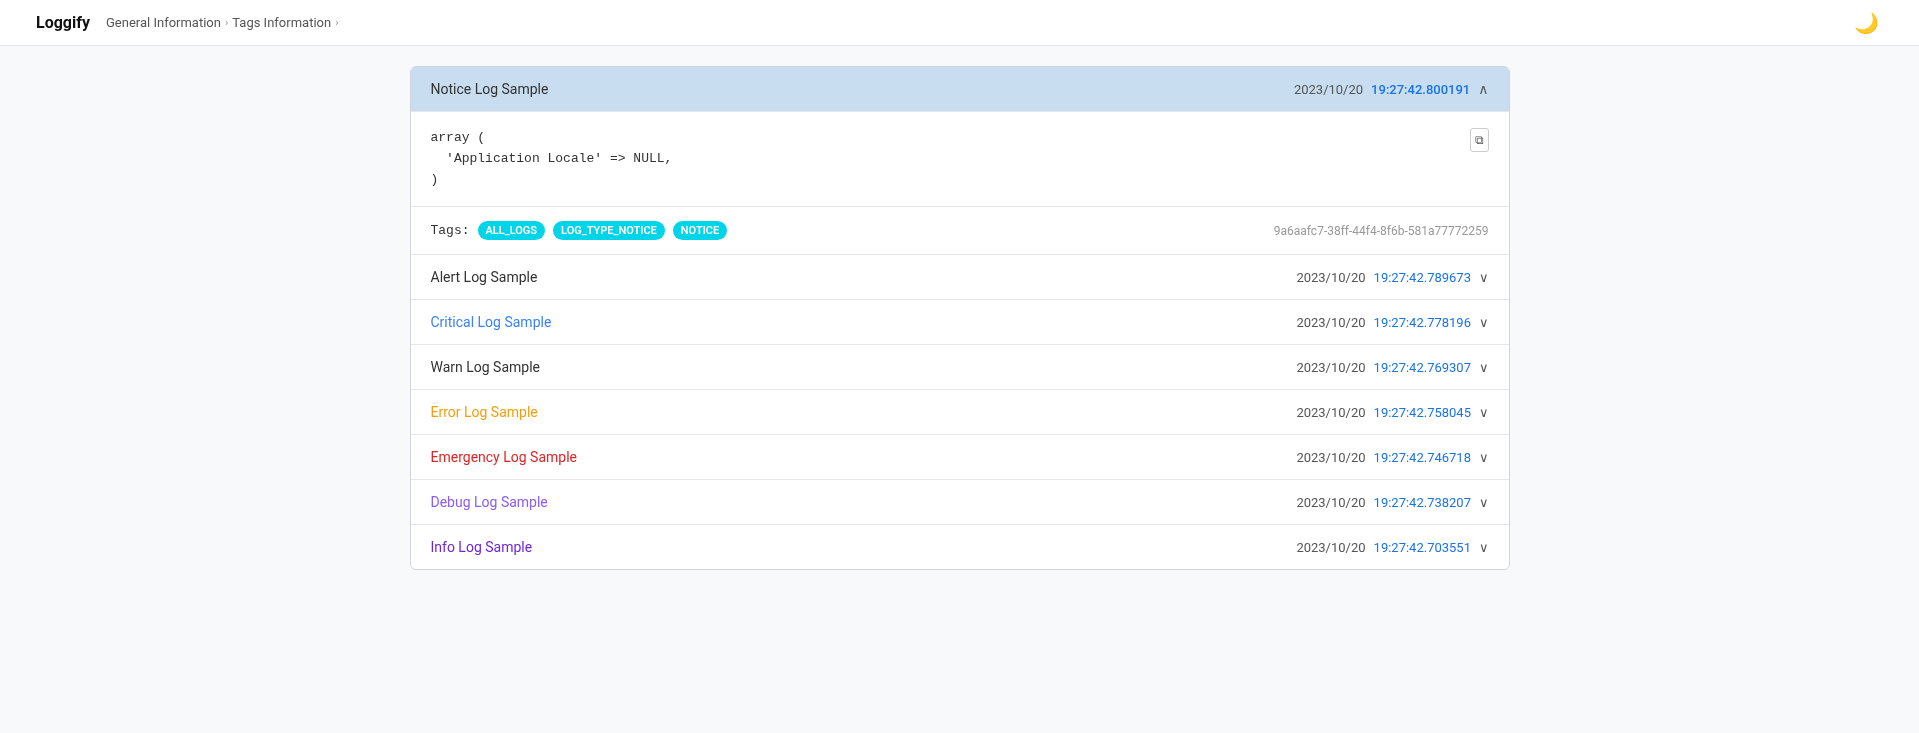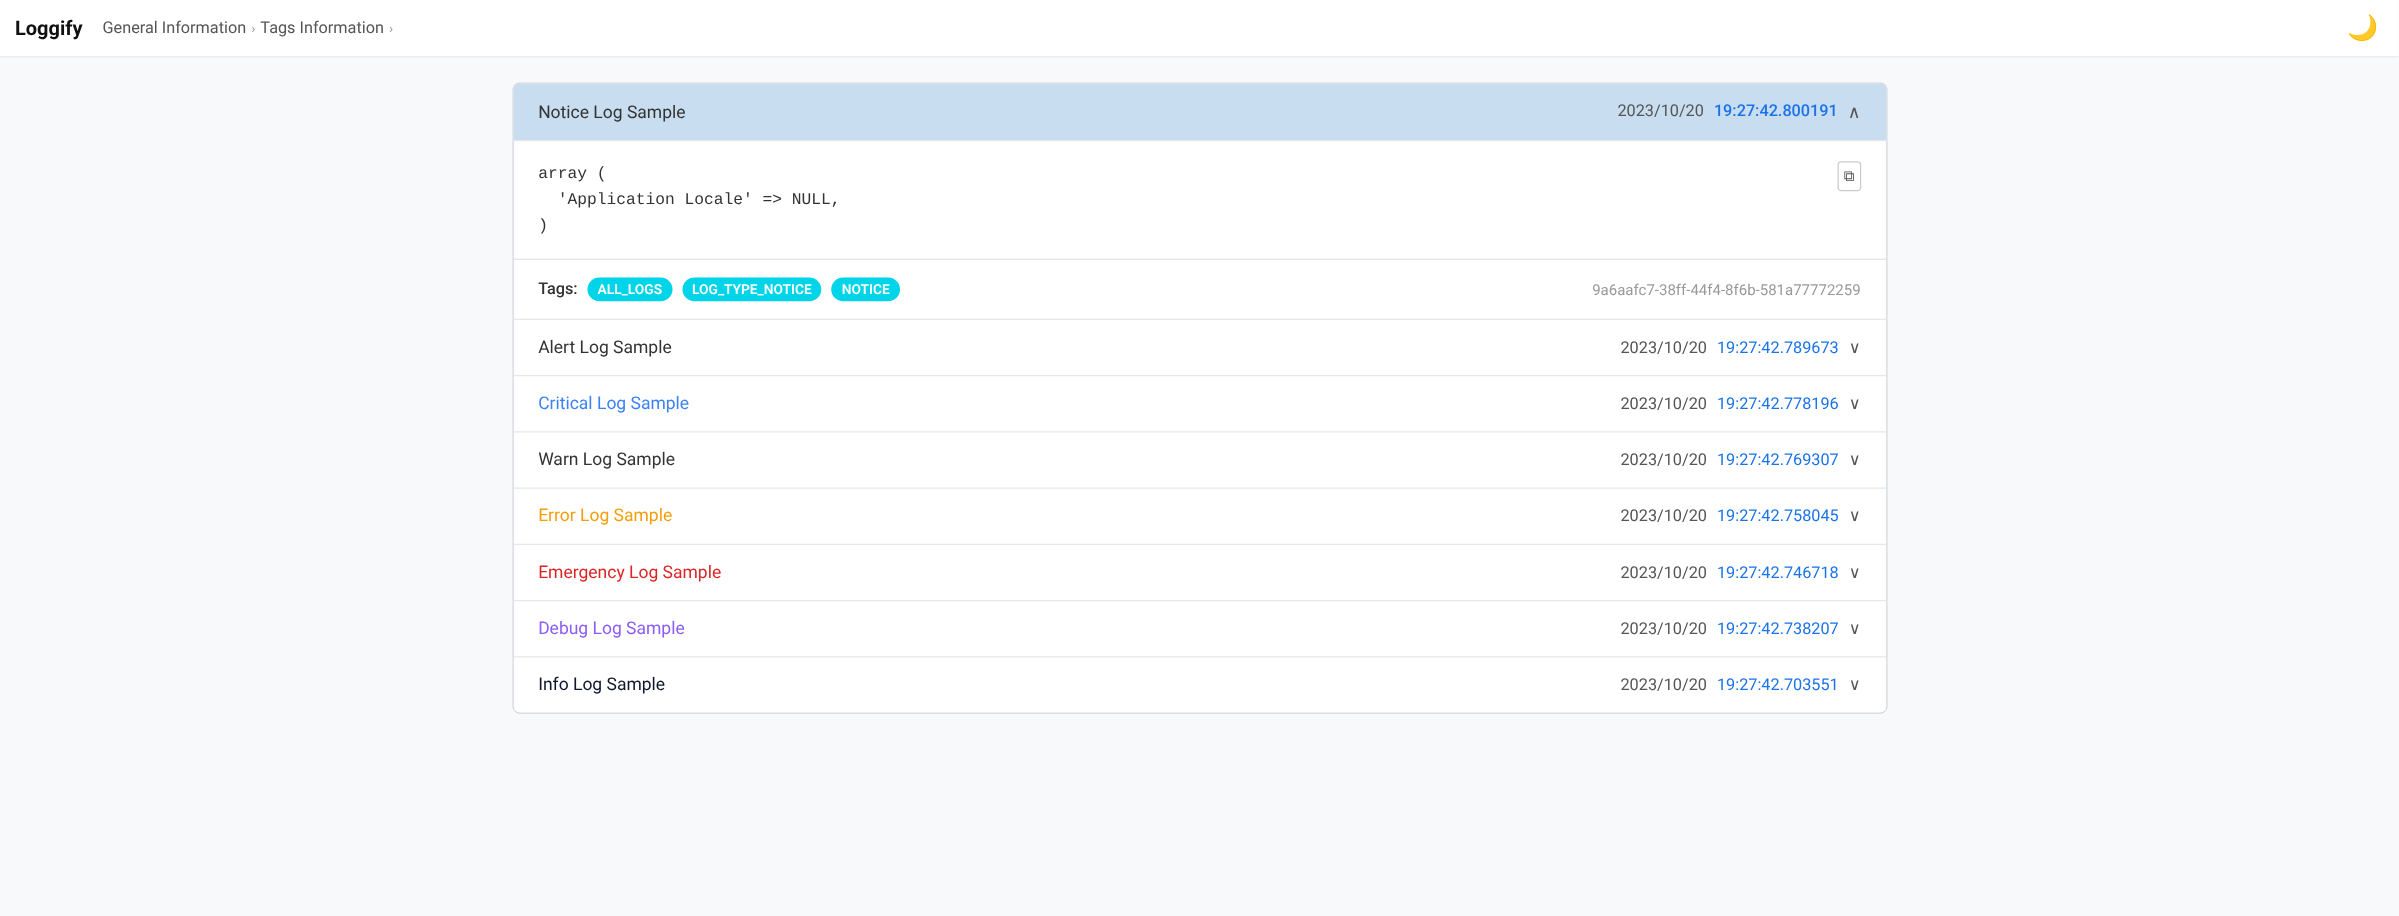--- a/index.html
+++ b/index.html
@@ -8,21 +8,21 @@
       background: #f8f9fa;
       color: #333;
       font-size: 14px;
       min-height: 733px;
     }
 
     
     .top-nav {
       display: flex;
       align-items: center;
-      padding: 8px 12px;
+      padding: 8px 36px;
       background: #fff;
       border-bottom: 1px solid #e5e7eb;
       height: 46px;
       position: relative;
     }
     .logo {
       font-weight: 700;
       font-size: 16px;
       color: #111;
       margin-right: 16px;
@@ -139,20 +139,21 @@
     }
     .tags-left {
       display: flex;
       align-items: center;
       gap: 8px;
     }
     .tags-label {
       font-size: 13px;
       color: #333;
       font-weight: 500;
+      font-family: Liberation Mono, monospace;
     }
     .tag-badge {
       background: #00d4e8;
       color: #fff;
       font-size: 11px;
       font-weight: 600;
       padding: 3px 8px;
       border-radius: 20px;
     }
     .log-uuid {
@@ -172,21 +173,21 @@
       transition: background 0.15s;
     }
     .log-item-row .log-title {
       font-size: 14px;
       color: #333;
     }
     .log-item-row .log-title.orange { color: #f59e0b; }
     .log-item-row .log-title.red { color: #3b82f6; }
     .log-item-row .log-title.dark-red { color: #dc2626; }
     .log-item-row .log-title.purple { color: #8b5cf6; }
-    .log-item-row .log-title.teal { color: #0f172a; }
+    .log-item-row .log-title.teal { color: #6d28d9; }
     .log-item-row .log-meta {
       display: flex;
       align-items: center;
       gap: 8px;
       font-size: 13px;
       color: #555;
     }
     .log-item-row .log-meta .ts {
       color: #1a73e8;
     }

